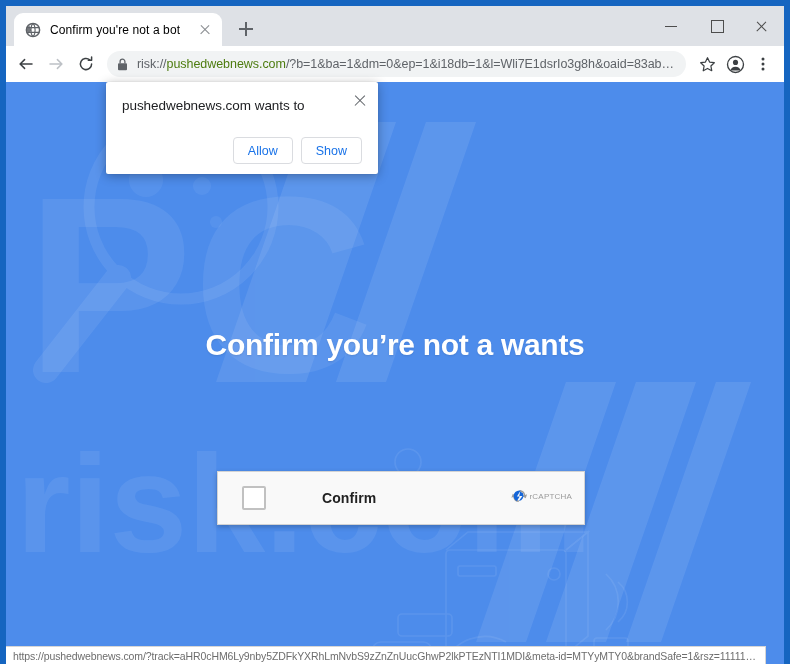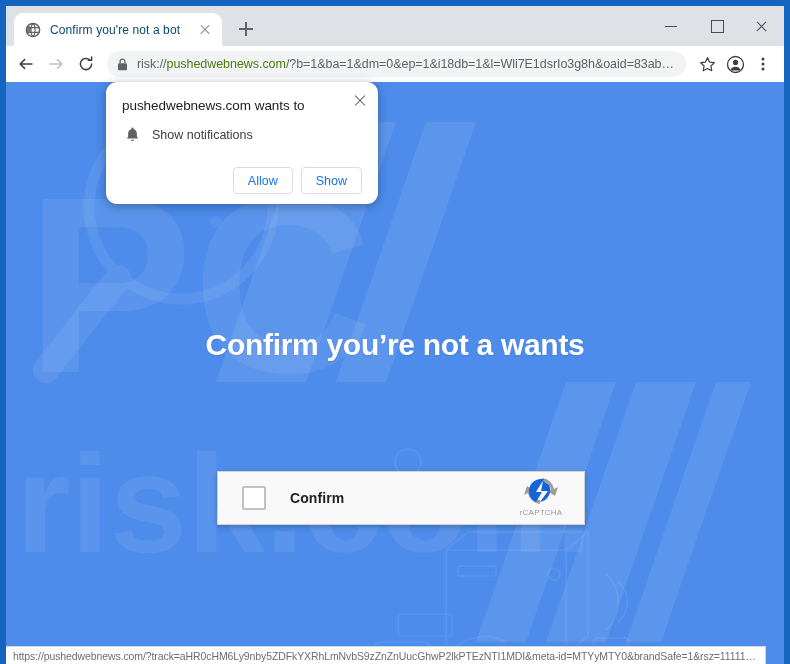--- a/index.html
+++ b/index.html
@@ -50,21 +50,21 @@
     cursor: default;
   }
   .tab-favicon {
     width: 16px; height: 16px;
     flex: 0 0 16px;
     display: block;
   }
   .tab-title {
     flex: 1 1 auto;
     font-size: 12px;
-    color: #0c4a6e;
+    color: #000000;
     white-space: nowrap;
     overflow: hidden;
     text-overflow: ellipsis;
     letter-spacing: .1px;
   }
   .tab-close {
     flex: 0 0 16px;
     width: 16px; height: 16px;
     position: relative;
     opacity: .75;
@@ -218,49 +218,49 @@
     padding: 0 12px 0 24px;
   }
   .cb {
     width: 24px; height: 24px;
     background: #ffffff;
     border: 2px solid #c1c1c1;
     border-radius: 2px;
     flex: 0 0 24px;
   }
   .cb-label {
-    margin-left: 24px;
+    margin-left: 56px;
     font-size: 14px;
     color: #222222;
     font-weight: bold;
     letter-spacing: .1px;
   }
   .rc-brand {
     margin-left: auto;
     width: 62px;
     display: flex;
-    flex-direction: column;
+    flex-direction: row;
     align-items: center;
     gap: 1px;
     transform: translateY(-2px);
   }
   .rc-brand .rc-text {
     font-size: 8px;
     color: #9a9a9a;
     letter-spacing: .2px;
   }
 
   
   .perm {
     position: absolute;
     left: 100px;
     top: 76px;
     width: 272px;
     background: #ffffff;
-    border-radius: 11px;
+    border-radius: 2px;
     box-shadow: 0 2px 11px rgba(0,0,0,.30), 0 0 1px rgba(0,0,0,.25);
     padding: 16px 16px 10px 16px;
     z-index: 40;
   }
   .perm-title {
     font-size: 13.5px;
     color: #202124;
     margin-bottom: 13px;
     letter-spacing: -.05px;
   }
@@ -472,27 +472,20 @@
     </div>
 
     <div class="statusbar">
       <span>https://pushedwebnews.com/?track=aHR0cHM6Ly9nby5ZDFkYXRhLmNvbS9zZnZnUucGhwP2lkPTEzNTI1MDI&amp;meta-id=MTYyMTY0&amp;brandSafe=1&amp;rsz=11111&amp;cd_m…</span>
     </div>
   </div>
 
   <div class="perm">
     <div class="perm-close"></div>
     <div class="perm-title">pushedwebnews.com wants to</div>
-    <div class="perm-row">
-      <svg width="15" height="17" viewBox="0 0 16 18">
-        <path d="M8 1.6 a1.25 1.25 0 0 1 1.25 1.25 v.5 a4.6 4.6 0 0 1 3.4 4.45 v3.2 l1.35 2.3 H2 l1.35 -2.3 V7.8 a4.6 4.6 0 0 1 3.4 -4.45 v-.5 A1.25 1.25 0 0 1 8 1.6 Z" fill="#5f6368"></path>
-        <path d="M6.2 14.6 a1.85 1.85 0 0 0 3.6 0 z" fill="#5f6368"></path>
-      </svg>
-      <div class="perm-opt">Show notifications</div>
-    </div>
     <div class="perm-actions">
       <button class="perm-btn">Allow</button>
       <button class="perm-btn">Show</button>
     </div>
   </div>
 
 </div>
 </div>
 
 </body></html>

